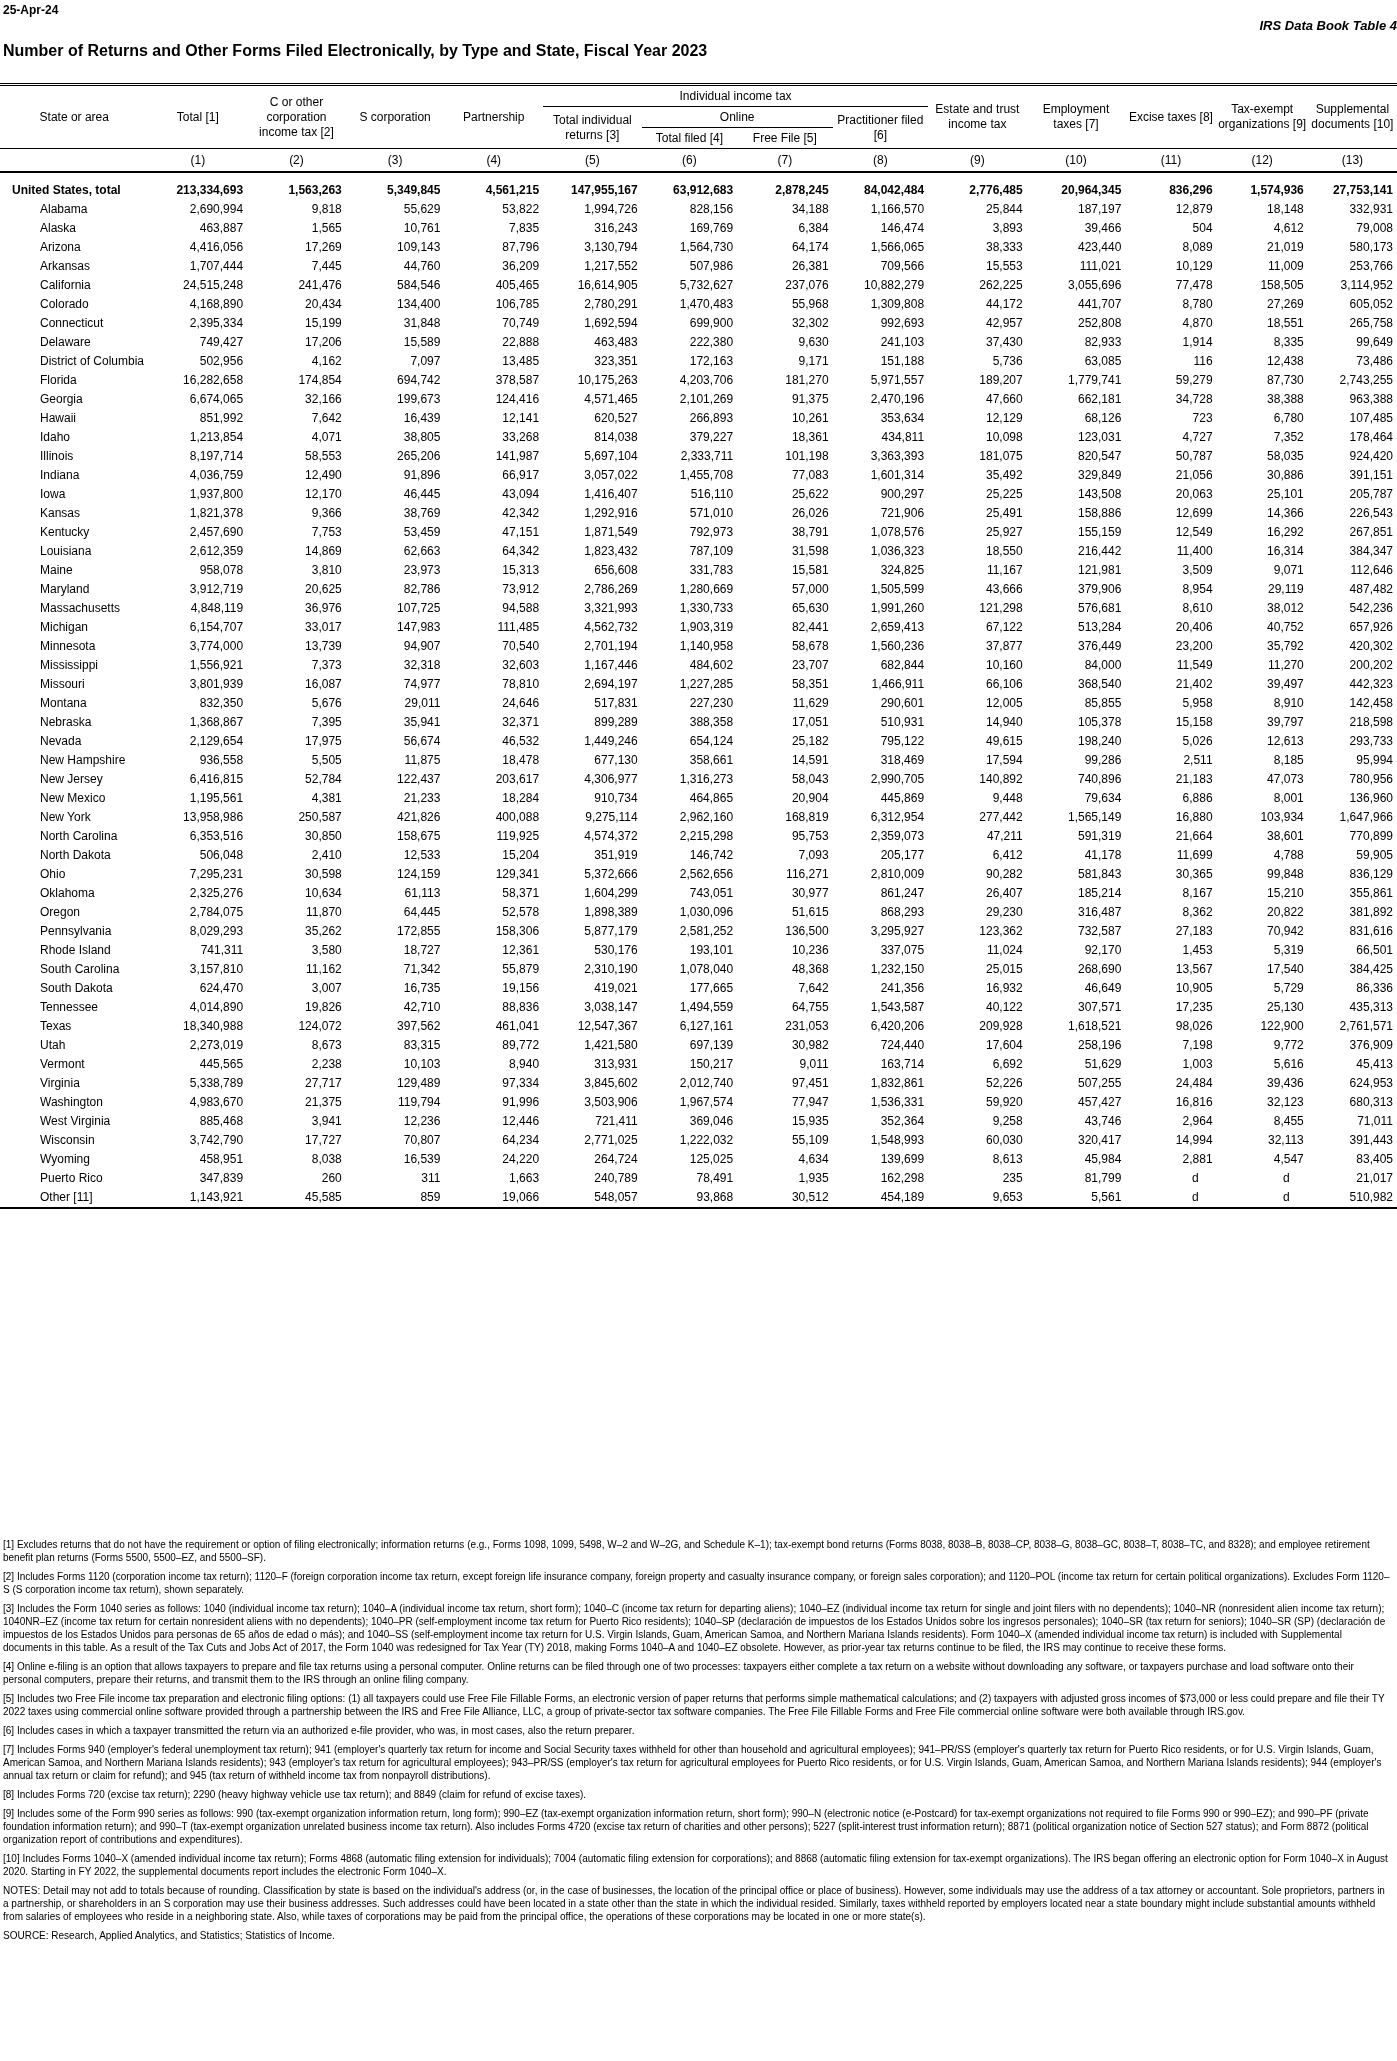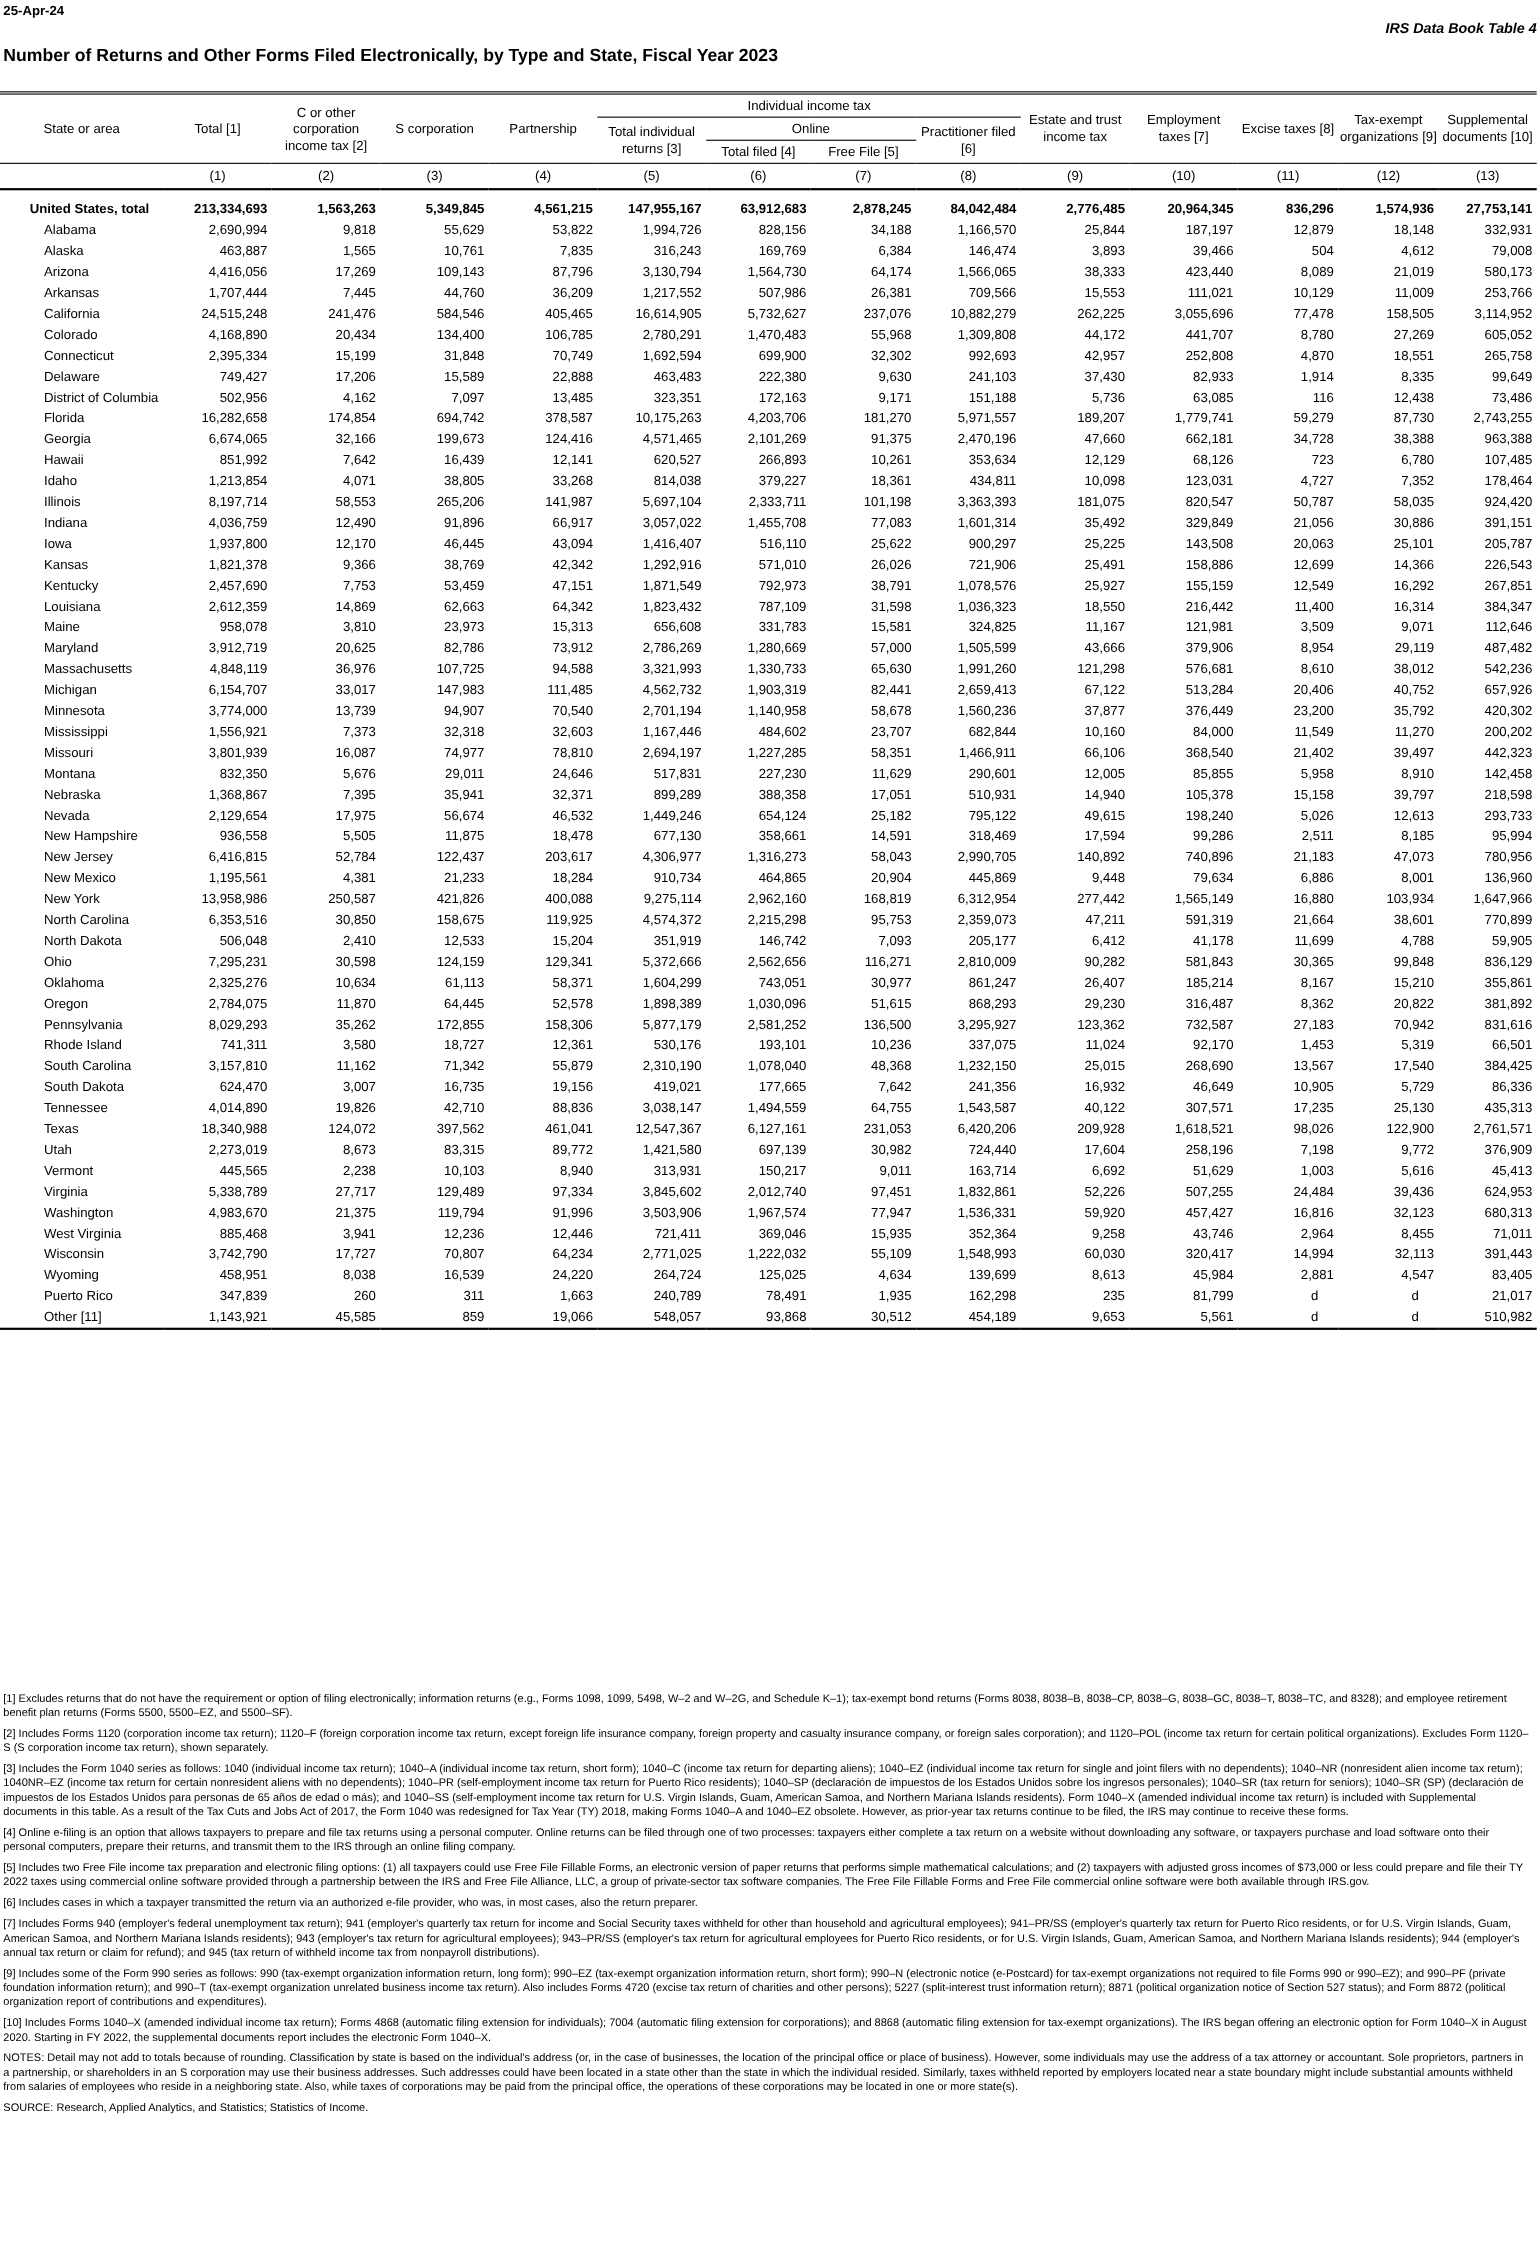--- a/index.html
+++ b/index.html
@@ -13,21 +13,21 @@
   .top-rule { border-top: 3px double #000; height: 0; width: 1397px; }
   tr.h1 th { height: 20px; }
   tr.h2 th { height: 20px; }
   tr.h3 th { height: 20px; }
   tr.num th { height: 22px; border-top: 1px solid #000; border-bottom: 2px solid #000; }
   th.grp { border-bottom: 1px solid #000; }
   th.state-h { text-align: center; }
   tbody td { height: 19px; padding: 0 4px 0 0; text-align: right; white-space: nowrap; line-height: 19px; }
   tbody td.state { text-align: left; padding-left: 40px; }
   tbody tr.total td { font-weight: bold; height: 27px; vertical-align: bottom; line-height: 19px; }
-  tbody tr.total td.state { padding-left: 27px; }
+  tbody tr.total td.state { padding-left: 12px; }
   tbody tr.total td { padding-bottom: 0; }
   tbody tr.last td { border-bottom: 2px solid #000; }
   tbody td.d { padding-right: 18px; }
   .notes { position: absolute; left: 3px; top: 1538px; width: 1390px; font-size: 10px; line-height: 13px; }
   .notes p { margin: 0 0 6px 0; }
   .notes p.dnote { margin-bottom: 8px; }
 </style>
 </head>
 <body>
 
@@ -965,18 +965,19 @@
 
 <div class="notes">
   <div id="fn-items">
       <p>[1]  Excludes returns that do not have the requirement or option of filing electronically; information returns (e.g., Forms 1098, 1099, 5498, W–2 and W–2G, and Schedule K–1); tax-exempt bond returns (Forms 8038, 8038–B, 8038–CP, 8038–G, 8038–GC, 8038–T, 8038–TC, and 8328); and employee retirement benefit plan returns (Forms 5500, 5500–EZ, and 5500–SF).</p>
       <p>[2]  Includes Forms 1120 (corporation income tax return); 1120–F (foreign corporation income tax return, except foreign life insurance company, foreign property and casualty insurance company, or foreign sales corporation); and 1120–POL (income tax return for certain political organizations). Excludes Form 1120–S (S corporation income tax return), shown separately.</p>
       <p>[3]  Includes the Form 1040 series as follows: 1040 (individual income tax return); 1040–A (individual income tax return, short form); 1040–C (income tax return for departing aliens); 1040–EZ (individual income tax return for single and joint filers with no dependents); 1040–NR (nonresident alien income tax return); 1040NR–EZ (income tax return for certain nonresident aliens with no dependents); 1040–PR (self-employment income tax return for Puerto Rico residents); 1040–SP (declaración de impuestos de los Estados Unidos sobre los ingresos personales); 1040–SR (tax return for seniors); 1040–SR (SP) (declaración de impuestos de los Estados Unidos para personas de 65 años de edad o más); and 1040–SS (self-employment income tax return for U.S. Virgin Islands, Guam, American Samoa, and Northern Mariana Islands residents). Form 1040–X (amended individual income tax return) is included with Supplemental documents in this table. As a result of the Tax Cuts and Jobs Act of 2017, the Form 1040 was redesigned for Tax Year (TY) 2018, making Forms 1040–A and 1040–EZ obsolete. However, as prior-year tax returns continue to be filed, the IRS may continue to receive these forms.</p>
       <p>[4]  Online e-filing is an option that allows taxpayers to prepare and file tax returns using a personal computer. Online returns can be filed through one of two processes: taxpayers either complete a tax return on a website without downloading any software, or taxpayers purchase and load software onto their personal computers, prepare their returns, and transmit them to the IRS through an online filing company.</p>
       <p>[5]  Includes two Free File income tax preparation and electronic filing options: (1) all taxpayers could use Free File Fillable Forms, an electronic version of paper returns that performs simple mathematical calculations; and (2) taxpayers with adjusted gross incomes of $73,000 or less could prepare and file their TY 2022 taxes using commercial online software provided through a partnership between the IRS and Free File Alliance, LLC, a group of private-sector tax software companies. The Free File Fillable Forms and Free File commercial online software were both available through IRS.gov.</p>
       <p>[6]  Includes cases in which a taxpayer transmitted the return via an authorized e-file provider, who was, in most cases, also the return preparer.</p>
       <p>[7]  Includes Forms 940 (employer's federal unemployment tax return); 941 (employer's quarterly tax return for income and Social Security taxes withheld for other than household and agricultural employees); 941–PR/SS (employer's quarterly tax return for Puerto Rico residents, or for U.S. Virgin Islands, Guam, American Samoa, and Northern Mariana Islands residents); 943 (employer's tax return for agricultural employees); 943–PR/SS (employer's tax return for agricultural employees for Puerto Rico residents, or for U.S. Virgin Islands, Guam, American Samoa, and Northern Mariana Islands residents); 944 (employer's annual tax return or claim for refund); and 945 (tax return of withheld income tax from nonpayroll distributions).</p>
+      <p>[8]  Includes Forms 720 (excise tax return); 2290 (heavy highway vehicle use tax return); and 8849 (claim for refund of excise taxes).</p>
       <p>[9]  Includes some of the Form 990 series as follows: 990 (tax-exempt organization information return, long form); 990–EZ (tax-exempt organization information return, short form); 990–N (electronic notice (e-Postcard) for tax-exempt organizations not required to file Forms 990 or 990–EZ); and 990–PF (private foundation information return); and 990–T (tax-exempt organization unrelated business income tax return). Also includes Forms 4720 (excise tax return of charities and other persons); 5227 (split-interest trust information return); 8871 (political organization notice of Section 527 status); and Form 8872 (political organization report of contributions and expenditures).</p>
       <p>[10]  Includes Forms 1040–X (amended individual income tax return); Forms 4868 (automatic filing extension for individuals); 7004 (automatic filing extension for corporations); and 8868 (automatic filing extension for tax-exempt organizations). The IRS began offering an electronic option for Form 1040–X in August 2020. Starting in FY 2022, the supplemental documents report includes the electronic Form 1040–X.</p>
     </div>
   <p>NOTES: Detail may not add to totals because of rounding. Classification by state is based on the individual's address (or, in the case of businesses, the location of the principal office or place of business). However, some individuals may use the address of a tax attorney or accountant. Sole proprietors, partners in a partnership, or shareholders in an S corporation may use their business addresses. Such addresses could have been located in a state other than the state in which the individual resided. Similarly, taxes withheld reported by employers located near a state boundary might include substantial amounts withheld from salaries of employees who reside in a neighboring state. Also, while taxes of corporations may be paid from the principal office, the operations of these corporations may be located in one or more state(s).</p>
   <p>SOURCE:  Research, Applied Analytics, and Statistics; Statistics of Income.</p>
 </div>
 
 </body></html>

